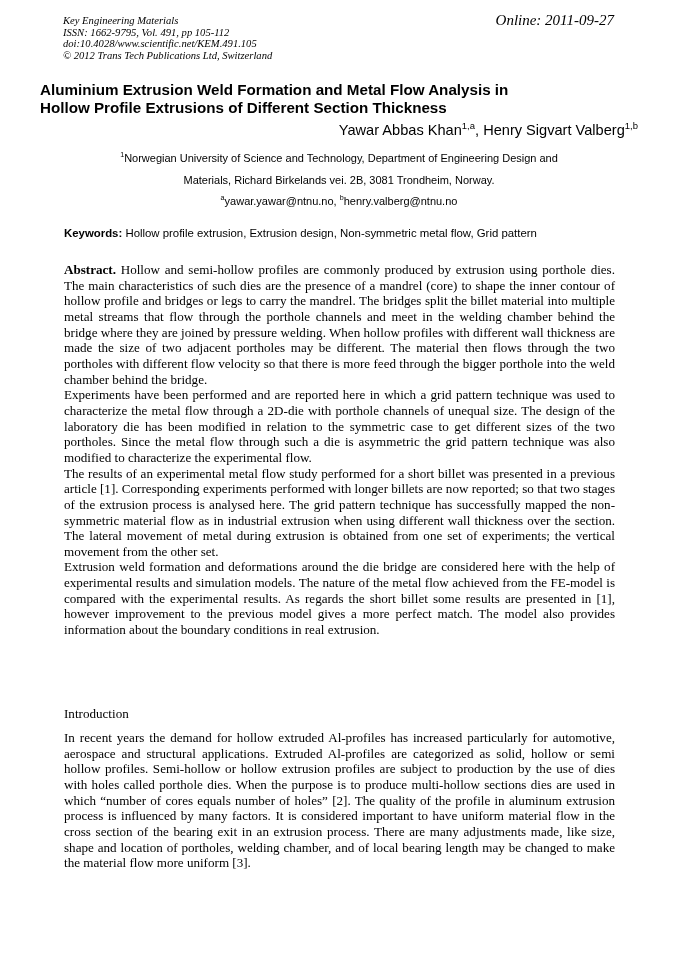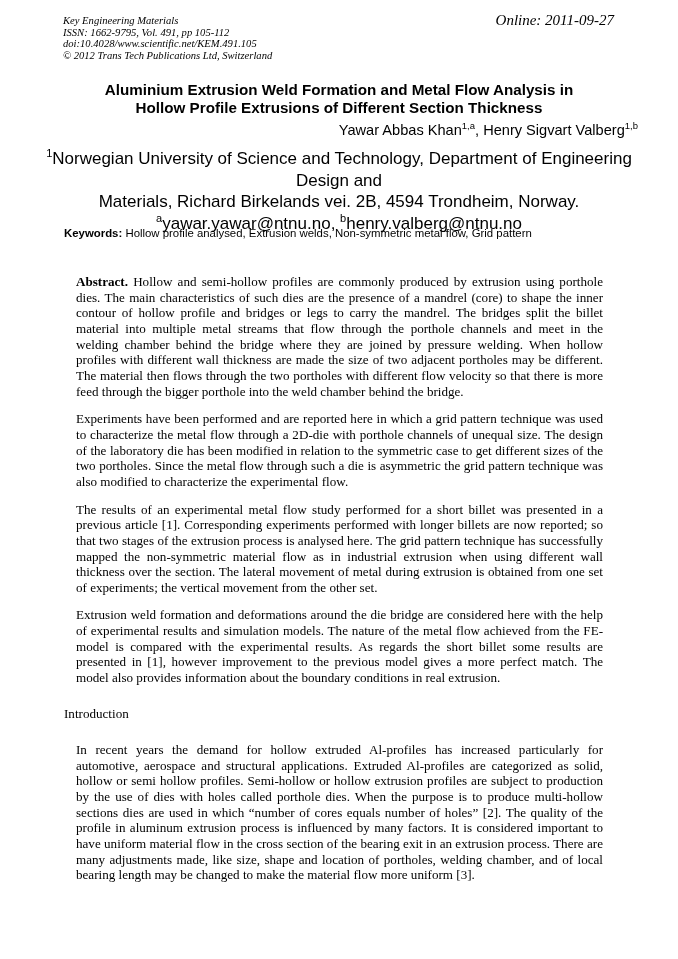--- a/index.html
+++ b/index.html
@@ -1,27 +1,27 @@
 <!DOCTYPE html>
 <html><head>
 <meta charset="utf-8">
 <style>
   html, body { margin: 0; padding: 0; background: #ffffff; }
   body { width: 678px; height: 959px; position: relative; overflow: hidden; color: #000; }
   .page { position: absolute; left: 0; top: 0; width: 678px; height: 819px; }
   .hdr { position: absolute; left: 63px; top: 15px; font-family: "Liberation Serif", serif; font-style: italic; font-size: 10.6px; line-height: 11.6px; }
   .hdr-right { position: absolute; right: 64px; top: 15px; font-family: "Liberation Serif", serif; font-style: italic; font-size: 15px; line-height: 11.6px; }
-  .title { position: absolute; left: 40px; width: 598px; top: 81px; text-align: center; font-family: "Liberation Sans", sans-serif; font-weight: bold; font-size: 15.2px; line-height: 18px; }
+  .title { position: absolute; left: 40px; width: 598px; top: 81px; font-family: "Liberation Sans", sans-serif; font-weight: bold; font-size: 15.2px; line-height: 18px; }
   .authors { position: absolute; left: 40px; width: 598px; top: 121px; text-align: right; font-family: "Liberation Sans", sans-serif; font-size: 14.6px; line-height: 18px; }
-  .affil { position: absolute; left: 40px; width: 598px; top: 148px; text-align: center; font-family: "Liberation Sans", sans-serif; font-size: 17px; line-height: 21.5px; }
+  .affil { position: absolute; left: 40px; width: 598px; top: 148px; text-align: center; font-family: "Liberation Sans", sans-serif; font-size: 11px; line-height: 21.5px; }
   sup { font-size: 65%; line-height: 0; vertical-align: super; }
   .keywords { position: absolute; left: 64px; top: 225px; font-family: "Liberation Sans", sans-serif; font-size: 11.4px; line-height: 16px; }
   .keywords b { font-weight: bold; }
   .body { position: absolute; left: 64px; width: 551px; font-family: "Liberation Serif", serif; font-size: 13.1px; line-height: 15.65px; text-align: justify; }
-  .body p { margin: 12px; text-align: justify; text-align-last: left; }
+  .body p { margin: 0; text-align: justify; text-align-last: left; }
   .abstract { top: 262px; }
   .abstract b { font-weight: bold; }
   .intro-heading { position: absolute; left: 64px; top: 706px; font-family: "Liberation Serif", serif; font-weight: normal; font-size: 13.1px; line-height: 16px; }
   .intro { top: 730px; }
 </style>
 </head>
 <body>
 
 <div class="page">
 
@@ -37,25 +37,25 @@
     <div>Aluminium Extrusion Weld Formation and Metal Flow Analysis in</div>
     <div>Hollow Profile Extrusions of Different Section Thickness</div>
   </div>
 
   <div class="authors">
     <span>Yawar Abbas Khan</span><sup>1,a</sup><span>, </span><span>Henry Sigvart Valberg</span><sup>1,b</sup>
   </div>
 
   <div class="affil">
     <div><sup>1</sup><span>Norwegian University of Science and Technology, Department of Engineering Design and</span></div>
-    <div>Materials, Richard Birkelands vei. 2B, 4594 Trondheim, Norway.</div>
+    <div>Materials, Richard Birkelands vei. 2B, 3081 Trondheim, Norway.</div>
     <div><sup>a</sup><span>yawar.yawar@ntnu.no</span><span>, </span><sup>b</sup><span>henry.valberg@ntnu.no</span></div>
   </div>
 
-  <div class="keywords"><b>Keywords:</b><span> Hollow profile analysed, Extrusion welds, Non-symmetric metal flow, Grid pattern</span></div>
+  <div class="keywords"><b>Keywords:</b><span> Hollow profile extrusion, Extrusion design, Non-symmetric metal flow, Grid pattern</span></div>
 
   <div class="body abstract">
     <p><b>Abstract.</b><span> Hollow and semi-hollow profiles are commonly produced by extrusion using porthole dies. The main characteristics of such dies are the presence of a mandrel (core) to shape the inner contour of hollow profile and bridges or legs to carry the mandrel. The bridges split the billet material into multiple metal streams that flow through the porthole channels and meet in the welding chamber behind the bridge where they are joined by pressure welding. When hollow profiles with different wall thickness are made the size of two adjacent portholes may be different. The material then flows through the two portholes with different flow velocity so that there is more feed through the bigger porthole into the weld chamber behind the bridge.</span></p>
     <p>Experiments have been performed and are reported here in which a grid pattern technique was used to characterize the metal flow through a 2D-die with porthole channels of unequal size. The design of the laboratory die has been modified in relation to the symmetric case to get different sizes of the two portholes. Since the metal flow through such a die is asymmetric the grid pattern technique was also modified to characterize the experimental flow.</p>
     <p>The results of an experimental metal flow study performed for a short billet was presented in a previous article [1]. Corresponding experiments performed with longer billets are now reported; so that two stages of the extrusion process is analysed here. The grid pattern technique has successfully mapped the non-symmetric material flow as in industrial extrusion when using different wall thickness over the section. The lateral movement of metal during extrusion is obtained from one set of experiments; the vertical movement from the other set.</p>
     <p>Extrusion weld formation and deformations around the die bridge are considered here with the help of experimental results and simulation models. The nature of the metal flow achieved from the FE-model is compared with the experimental results. As regards the short billet some results are presented in [1], however improvement to the previous model gives a more perfect match. The model also provides information about the boundary conditions in real extrusion.</p>
   </div>
 
   <div class="intro-heading">Introduction</div>
 

